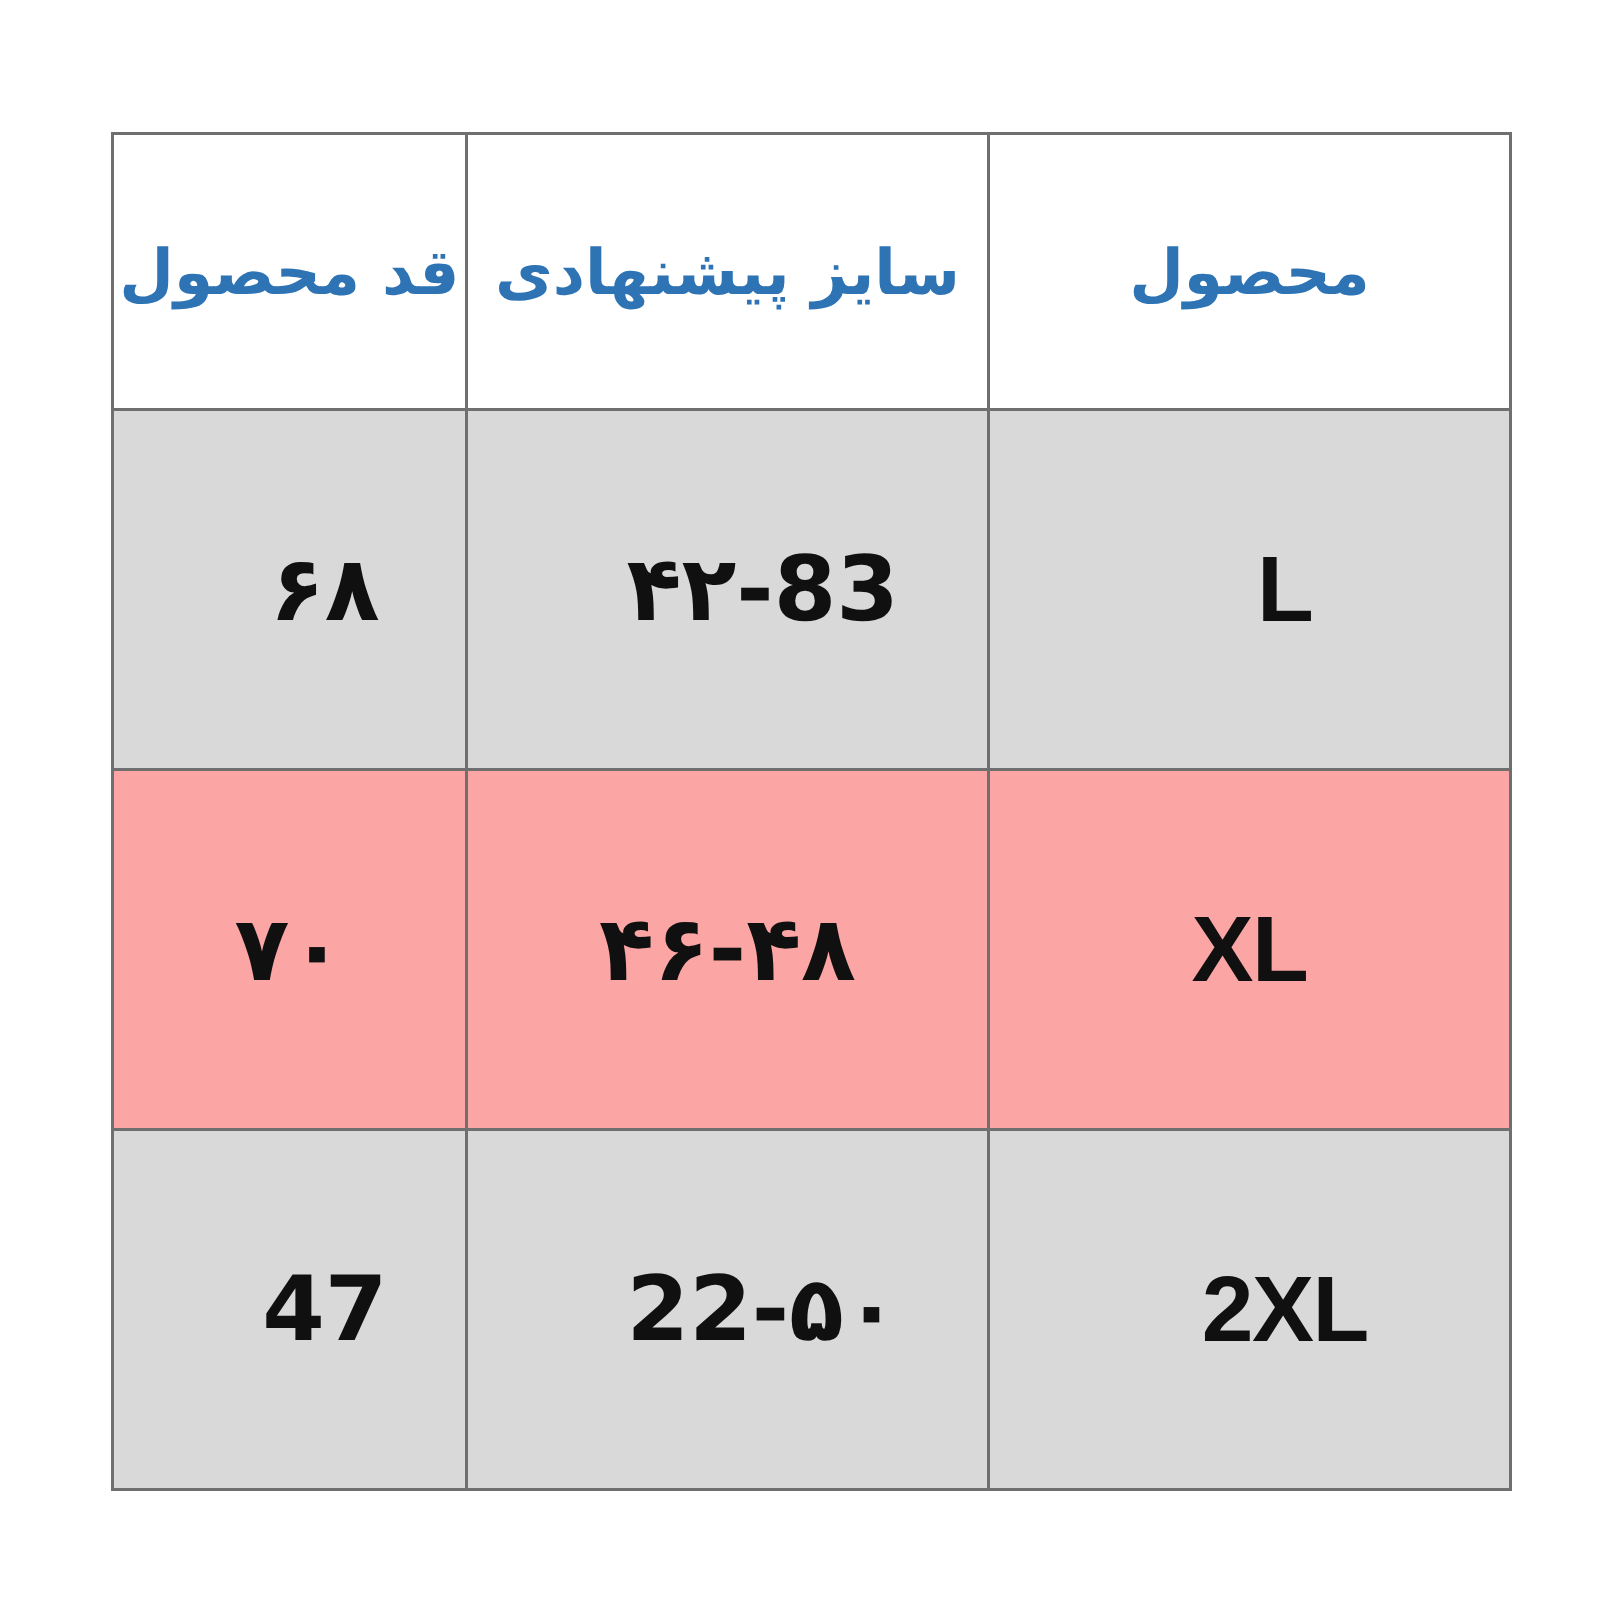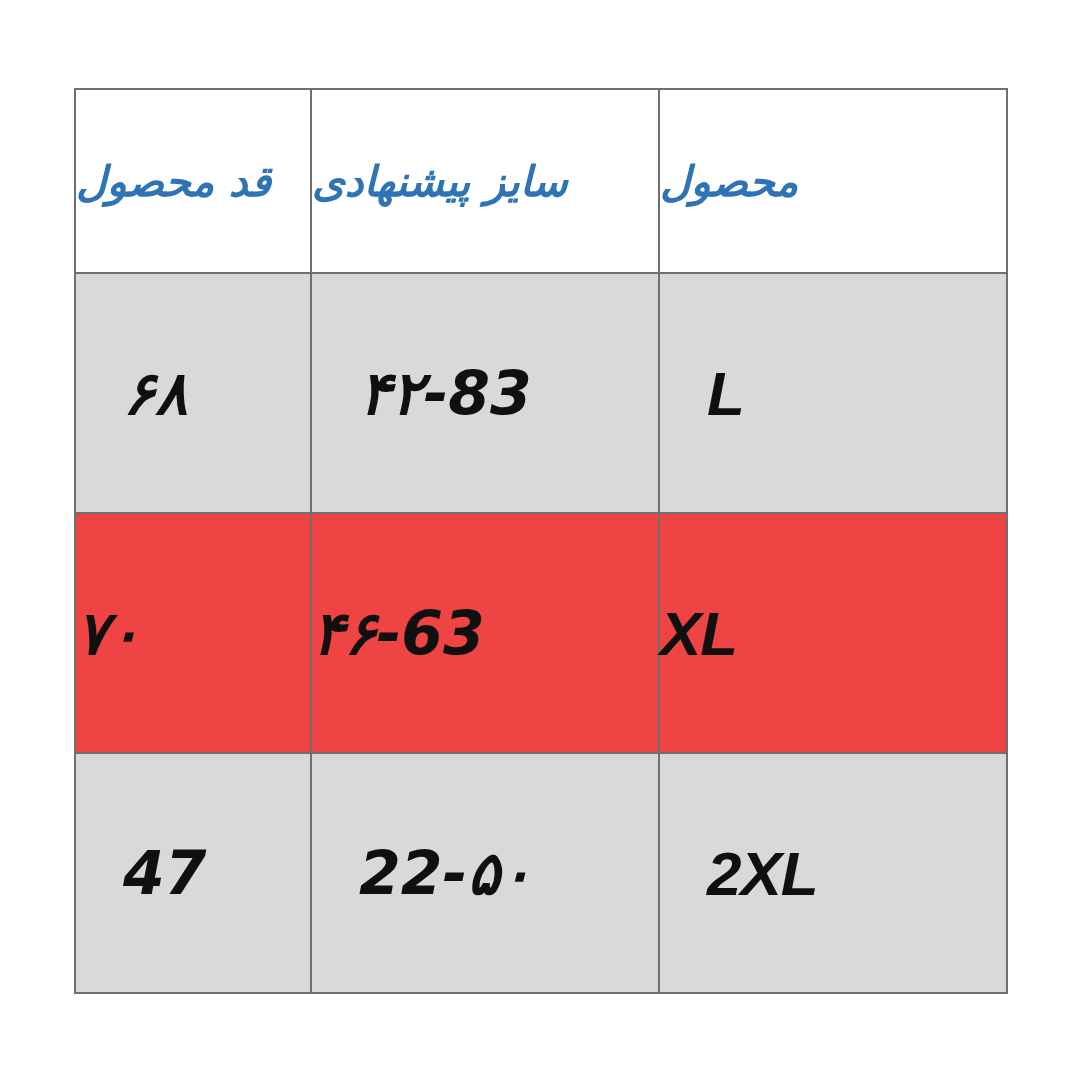--- a/index.html
+++ b/index.html
@@ -29,24 +29,23 @@
   table.size-table {
     width: 932px;
     height: 896px;
     border-collapse: collapse;
     table-layout: fixed;
     direction: rtl;
   }
   table.size-table td,
   table.size-table th {
     border: 2px solid #6f6f6f;
-    text-align: left;
+    text-align: center;
     vertical-align: middle;
     padding: 0;
-    font-style: italic;
   }
   thead th {
     height: 182px;
     background: #ffffff;
     color: #2e74b5;
     font-weight: bold;
     font-size: 42px;
     font-family: "DejaVu Sans", sans-serif;
   }
   tbody td {
@@ -54,21 +53,21 @@
     font-size: 60px;
     font-weight: bold;
     color: #101010;
     font-family: "DejaVu Sans", sans-serif;
   }
   tr.shaded td {
     background: #d9d9d9;
     padding-left: 47px;
   }
   tr.plain td {
-    background: #ef4444;
+    background: #fca5a5;
   }
   col.c-size { width: 348px; }
   col.c-suggested { width: 348px; }
   col.c-length { width: 236px; }
   .latin {
     font-family: "Liberation Sans", sans-serif;
     font-weight: bold;
     font-size: 62px;
     letter-spacing: -1px;
   }
@@ -98,21 +97,21 @@
         </tr>
       </thead>
       <tbody>
         <tr class="shaded">
           <td class="latin">L</td>
           <td class="persian-num">۴۲-83</td>
           <td class="persian-num">۶۸</td>
         </tr>
         <tr class="plain">
           <td class="latin">XL</td>
-          <td class="persian-num">۴۶-63</td>
+          <td class="persian-num">۴۶-۴۸</td>
           <td class="persian-num">۷۰</td>
         </tr>
         <tr class="shaded">
           <td class="latin">2XL</td>
           <td class="persian-num">22-۵۰</td>
           <td class="persian-num">47</td>
         </tr>
       </tbody>
     </table>
   </div>

